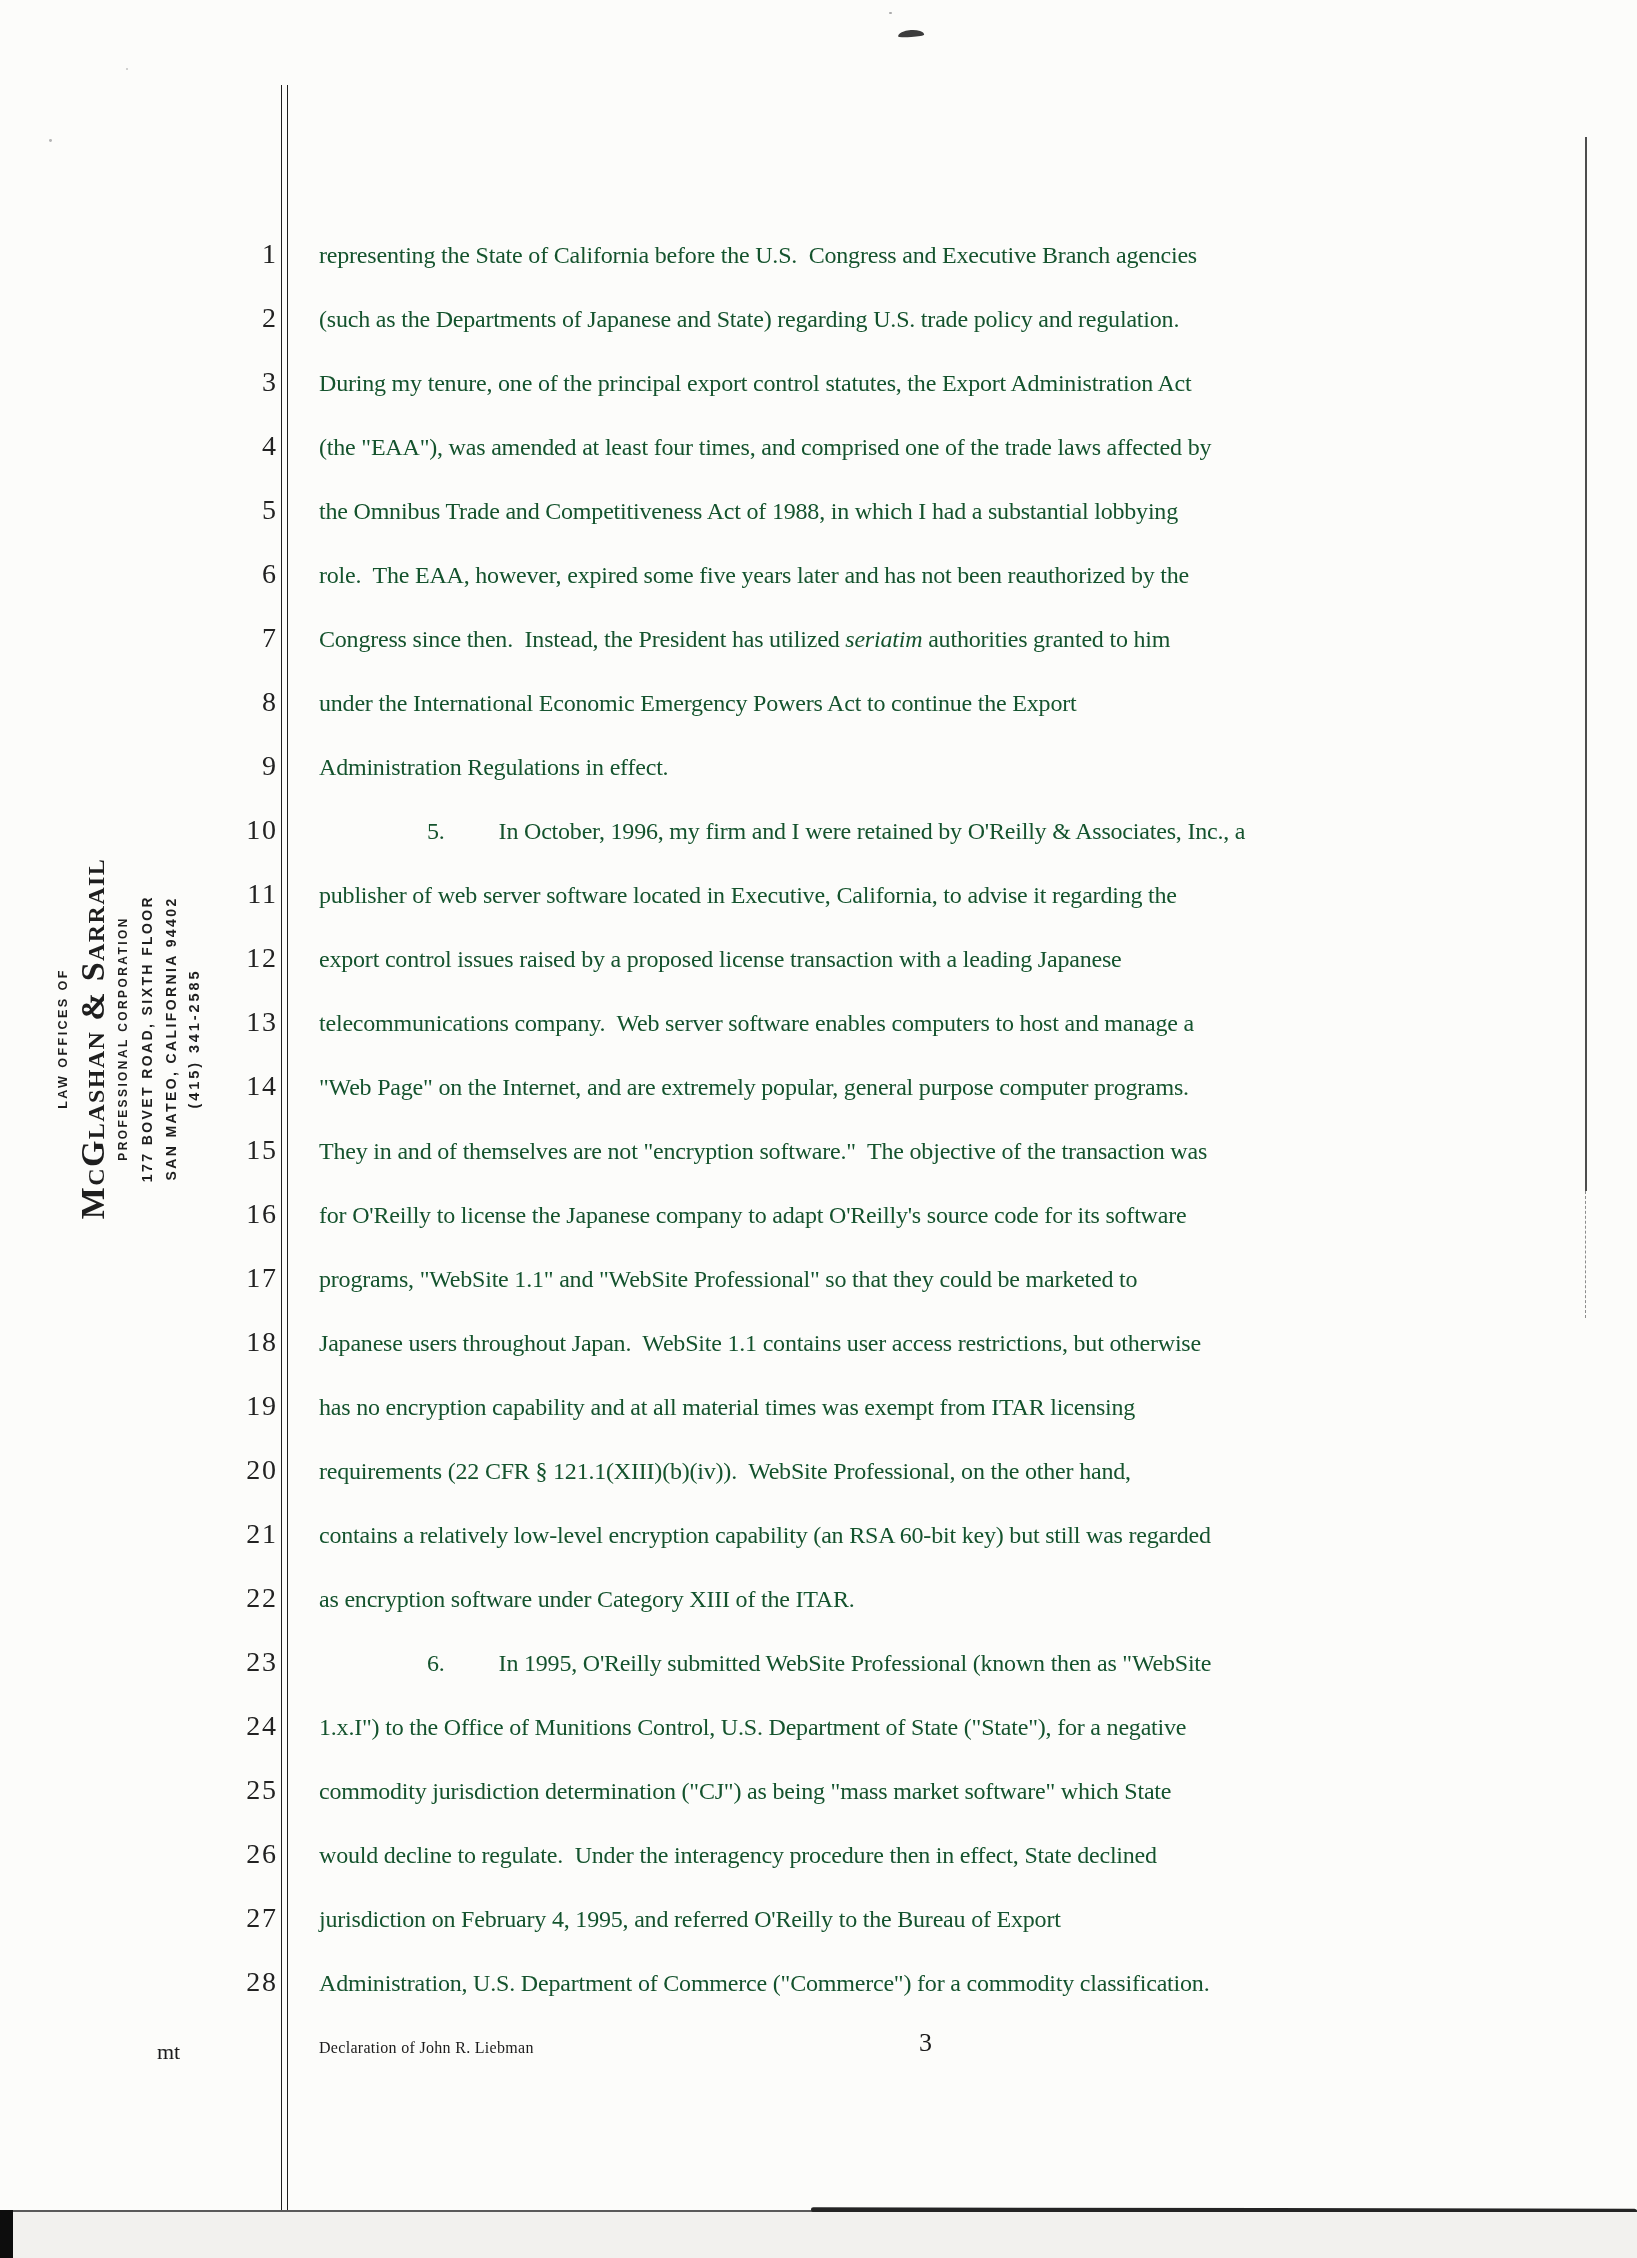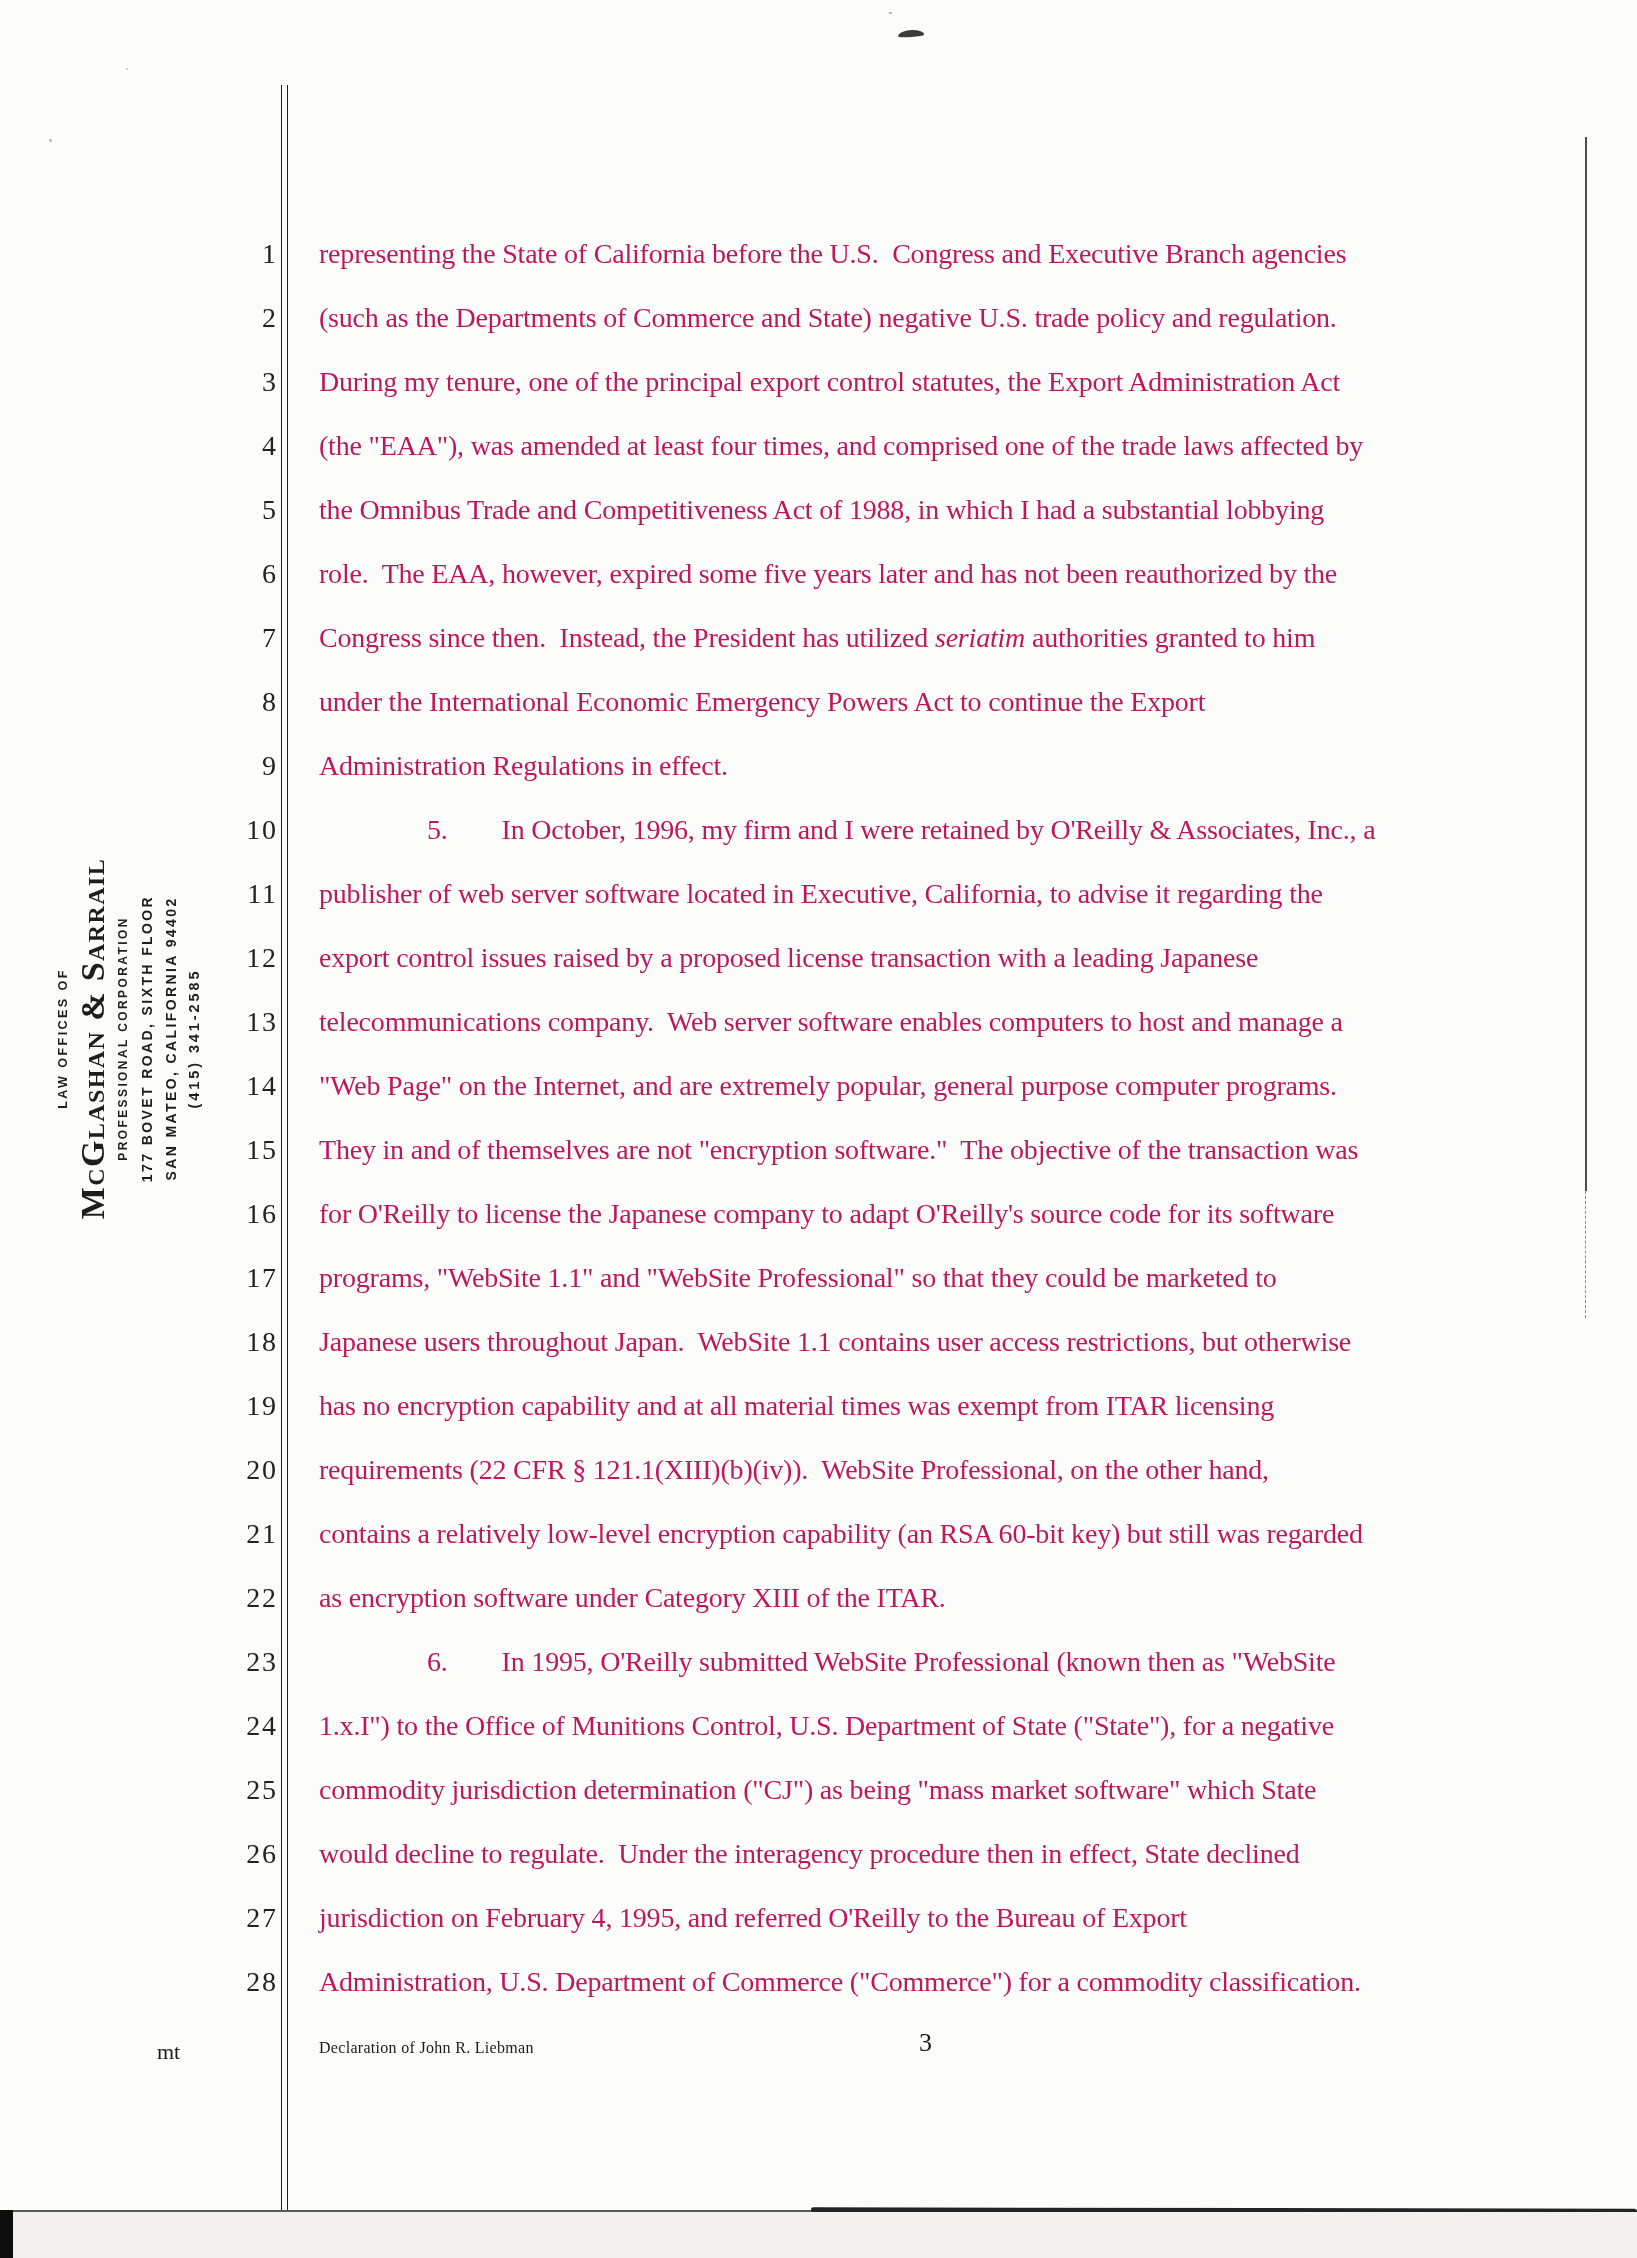--- a/index.html
+++ b/index.html
@@ -20,21 +20,21 @@
   
   #bodylines{position:absolute;left:220px;top:222px;}
   .row{height:64px;line-height:64px;white-space:nowrap;}
   .num{
     display:inline-block;width:58px;text-align:right;
     font-size:28px;letter-spacing:1.9px;color:#222;
     vertical-align:baseline;
   }
   .txt{
     display:inline-block;margin-left:41px;
-    font-size:28px;letter-spacing:-0.2px;color:#be185d;
+    font-size:24px;letter-spacing:-0.2px;color:#14532d;
     white-space:pre;vertical-align:baseline;font-family:Liberation Serif, serif;
   }
   .seg{white-space:pre;}
   .em{font-style:italic;}
   .pnum{display:inline-block;margin-left:108px;margin-right:54px;white-space:pre;}
   
   #letterhead{
     position:absolute;left:-67px;top:966px;width:386px;height:145px;
     transform:rotate(-90deg);
     text-align:center;color:#1e1e1e;
@@ -100,21 +100,21 @@
     <div class="lh-small">LAW OFFICES OF</div>
     <div class="lh-firm">McGlashan &amp; Sarrail</div>
     <div class="lh-corp">PROFESSIONAL CORPORATION</div>
     <div class="lh-addr">177 BOVET ROAD, SIXTH FLOOR</div>
     <div class="lh-addr">SAN MATEO, CALIFORNIA 94402</div>
     <div class="lh-phone">(415) 341-2585</div>
   </div>
 
   <div id="bodylines">
     <div class="row"><span class="num">1</span><span class="txt">representing the State of California before the U.S.  Congress and Executive Branch agencies</span></div>
-    <div class="row"><span class="num">2</span><span class="txt">(such as the Departments of Commerce and State) negative U.S. trade policy and regulation.</span></div>
+    <div class="row"><span class="num">2</span><span class="txt">(such as the Departments of Japanese and State) regarding U.S. trade policy and regulation.</span></div>
     <div class="row"><span class="num">3</span><span class="txt">During my tenure, one of the principal export control statutes, the Export Administration Act</span></div>
     <div class="row"><span class="num">4</span><span class="txt">(the "EAA"), was amended at least four times, and comprised one of the trade laws affected by</span></div>
     <div class="row"><span class="num">5</span><span class="txt">the Omnibus Trade and Competitiveness Act of 1988, in which I had a substantial lobbying</span></div>
     <div class="row"><span class="num">6</span><span class="txt">role.  The EAA, however, expired some five years later and has not been reauthorized by the</span></div>
     <div class="row"><span class="num">7</span><span class="txt"><span class="seg">Congress since then.  Instead, the President has utilized </span><span class="seg em">seriatim</span><span class="seg"> authorities granted to him</span></span></div>
     <div class="row"><span class="num">8</span><span class="txt">under the International Economic Emergency Powers Act to continue the Export</span></div>
     <div class="row"><span class="num">9</span><span class="txt">Administration Regulations in effect.</span></div>
     <div class="row"><span class="num">10</span><span class="txt"><span class="pnum">5.</span><span class="seg">In October, 1996, my firm and I were retained by O'Reilly &amp; Associates, Inc., a</span></span></div>
     <div class="row"><span class="num">11</span><span class="txt">publisher of web server software located in Executive, California, to advise it regarding the</span></div>
     <div class="row"><span class="num">12</span><span class="txt">export control issues raised by a proposed license transaction with a leading Japanese</span></div>

